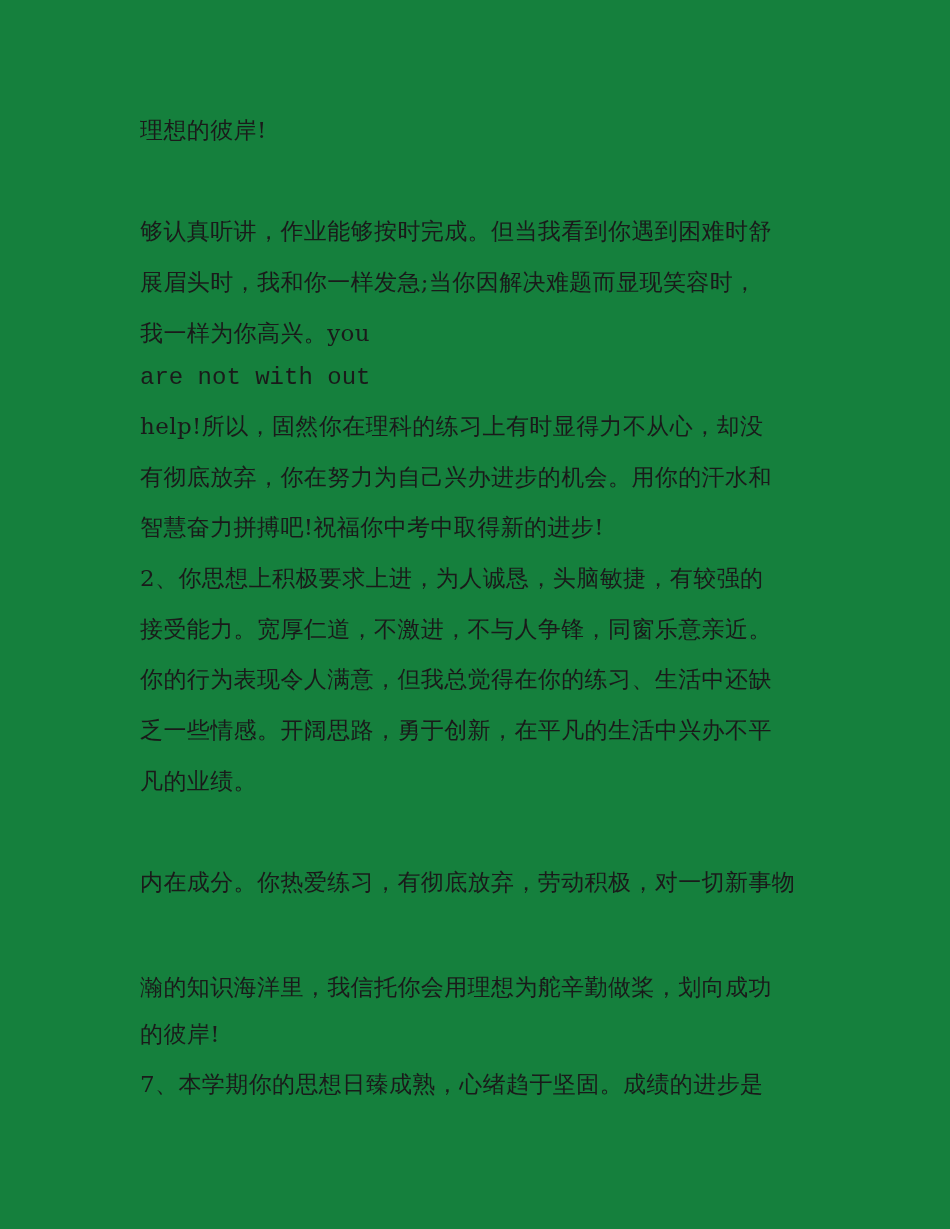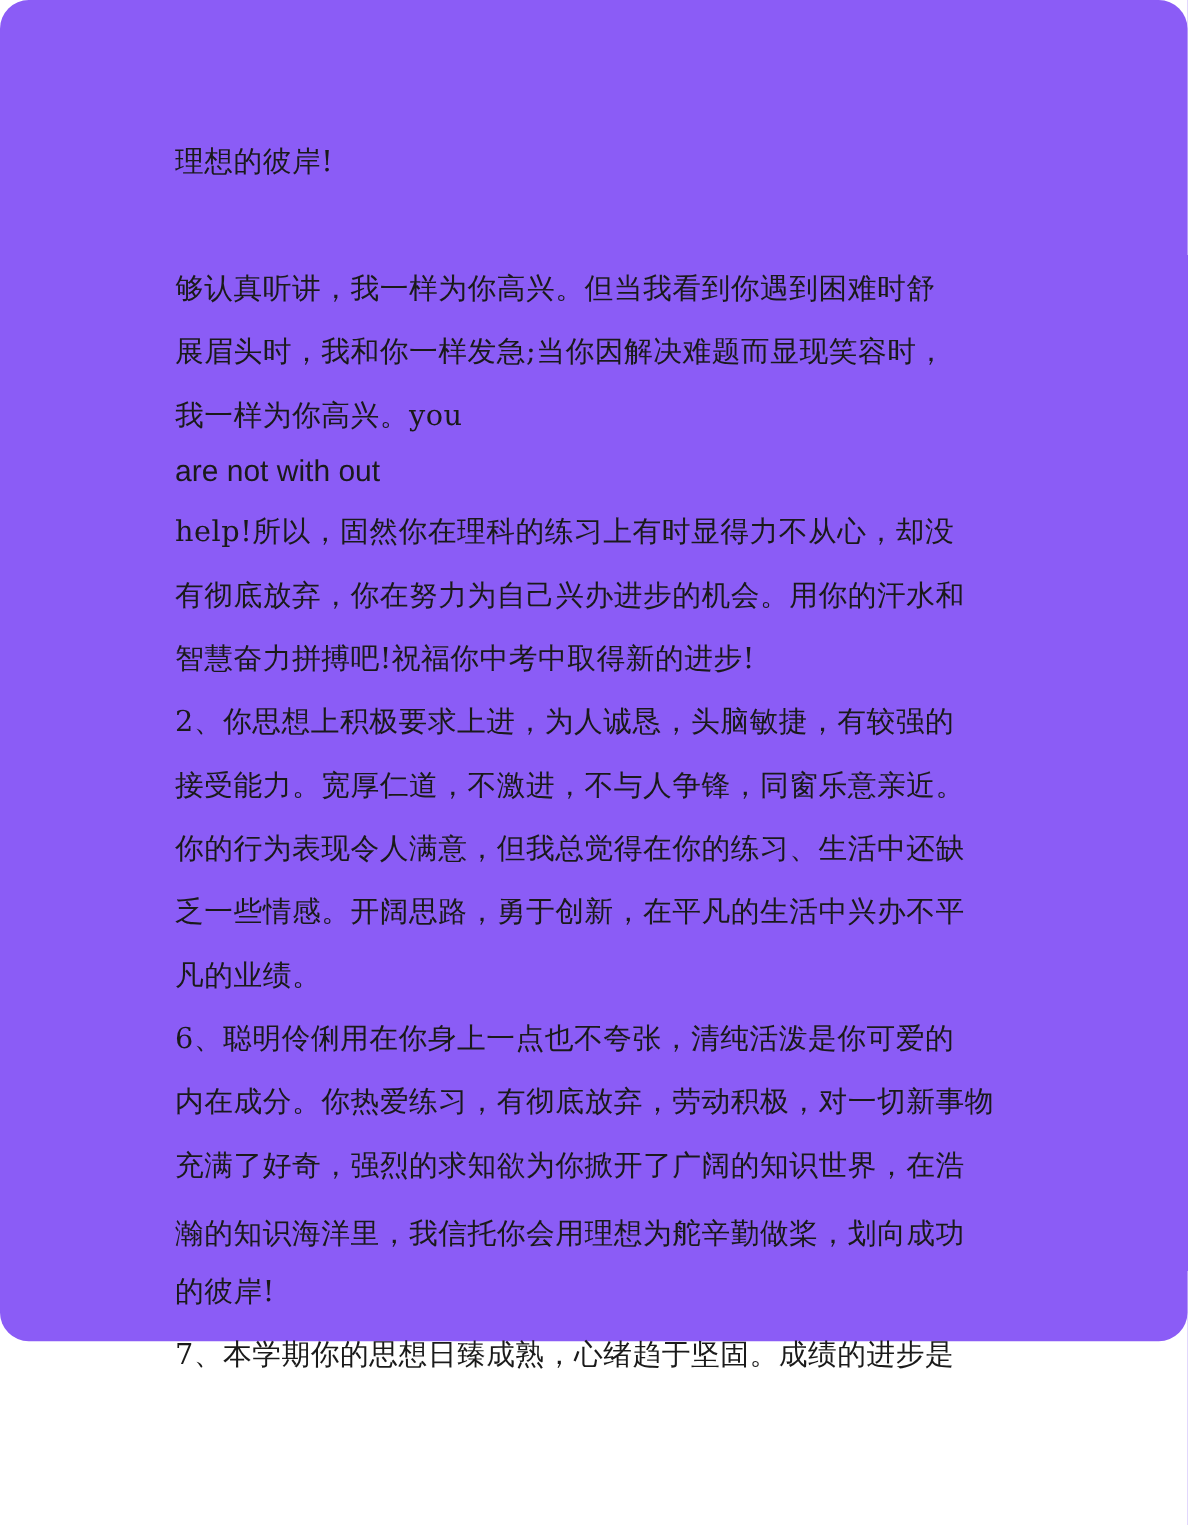--- a/index.html
+++ b/index.html
@@ -1,38 +1,36 @@
 <!DOCTYPE html>
 <html><head>
 <meta charset="utf-8">
 <style>
   html, body { margin: 0; padding: 0; background: #ffffff; }
   body { width: 950px; height: 1229px; position: relative; overflow: hidden;
          font-family: "DejaVu Serif", "Liberation Serif", serif; color: #1a1a1a; }
-  .page { position: absolute; left: 0; top: 0; width: 950px; height: 1073px; background: #8b5cf6; border-radius: 23px; }
+  .page { position: absolute; left: 0; top: 0; width: 950px; height: 1229px; background: #15803d; }
   .line { position: absolute; left: 140px; font-size: 23px; line-height: 30px; white-space: nowrap;
           letter-spacing: 0.4px; }
-  .latin { font-family: Liberation Sans, sans-serif; font-size: 24px; letter-spacing: 0; }
+  .latin { font-family: Liberation Mono, monospace; font-size: 24px; letter-spacing: 0; }
 </style>
 </head>
 <body>
 
 <div class="page">
   <div class="line" style="top:115px">理想的彼岸!</div>
-  <div class="line" style="top:216px">够认真听讲，我一样为你高兴。但当我看到你遇到困难时舒</div>
+  <div class="line" style="top:216px">够认真听讲，作业能够按时完成。但当我看到你遇到困难时舒</div>
   <div class="line" style="top:267px">展眉头时，我和你一样发急;当你因解决难题而显现笑容时，</div>
   <div class="line" style="top:318px">我一样为你高兴。you</div>
   <div class="line latin" style="top:363px">are not with out</div>
   <div class="line" style="top:411px">help!所以，固然你在理科的练习上有时显得力不从心，却没</div>
   <div class="line" style="top:462px">有彻底放弃，你在努力为自己兴办进步的机会。用你的汗水和</div>
   <div class="line" style="top:512px">智慧奋力拼搏吧!祝福你中考中取得新的进步!</div>
   <div class="line" style="top:563px">2、你思想上积极要求上进，为人诚恳，头脑敏捷，有较强的</div>
   <div class="line" style="top:614px">接受能力。宽厚仁道，不激进，不与人争锋，同窗乐意亲近。</div>
   <div class="line" style="top:664px">你的行为表现令人满意，但我总觉得在你的练习、生活中还缺</div>
   <div class="line" style="top:715px">乏一些情感。开阔思路，勇于创新，在平凡的生活中兴办不平</div>
   <div class="line" style="top:766px">凡的业绩。</div>
-  <div class="line" style="top:816px">6、聪明伶俐用在你身上一点也不夸张，清纯活泼是你可爱的</div>
   <div class="line" style="top:867px">内在成分。你热爱练习，有彻底放弃，劳动积极，对一切新事物</div>
-  <div class="line" style="top:918px">充满了好奇，强烈的求知欲为你掀开了广阔的知识世界，在浩</div>
   <div class="line" style="top:972px">瀚的知识海洋里，我信托你会用理想为舵辛勤做桨，划向成功</div>
   <div class="line" style="top:1019px">的彼岸!</div>
   <div class="line" style="top:1069px">7、本学期你的思想日臻成熟，心绪趋于坚固。成绩的进步是</div>
 </div>
 
 </body></html>

